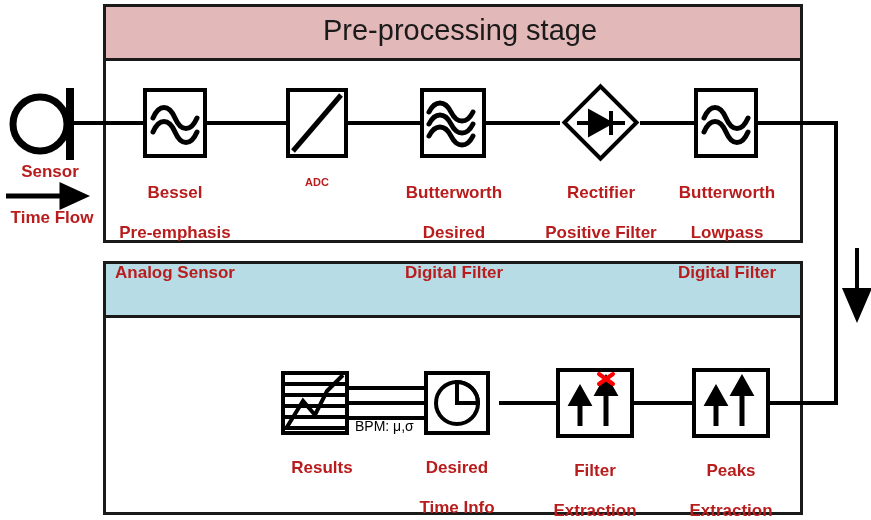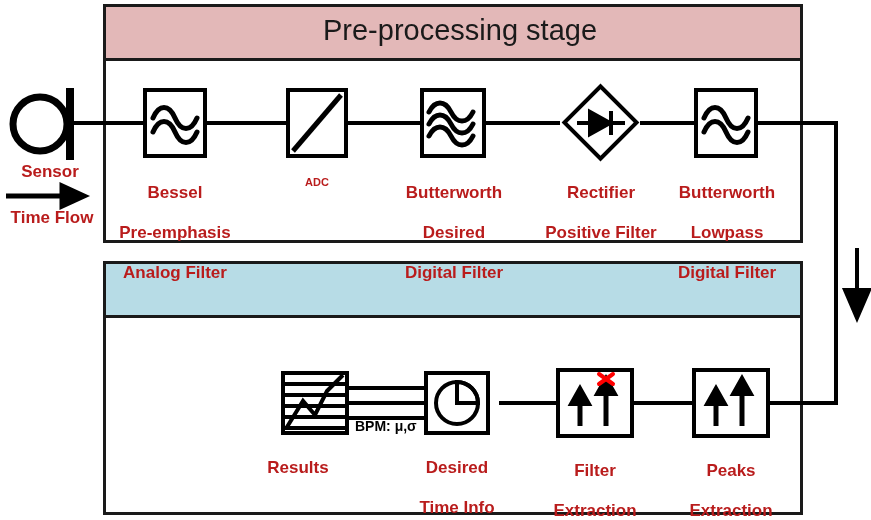--- a/index.html
+++ b/index.html
@@ -76,21 +76,21 @@
     <svg width="56" height="62" viewBox="0 0 56 62" style="margin:0;">
       <g stroke="#000" stroke-width="5" fill="none" stroke-linecap="round">
         <path d="M6,26 C12,12 22,12 28,26 C34,40 44,40 50,26"></path>
         <path d="M6,40 C12,26 22,26 28,40 C34,54 44,54 50,40"></path>
       </g>
     </svg>
   </div>
   <div class="lbl" style="left:108px;top:163px;width:134px;font-size:17px;">
     <span>Bessel</span><br>
     <span>Pre-emphasis</span><br>
-    <span>Analog Filter</span>
+    <span>Analog Sensor</span>
   </div>
 
   <div class="blk" style="left:286px;top:88px;width:62px;height:70px;">
     <svg width="54" height="62" viewBox="0 0 54 62">
       <line x1="3" y1="59" x2="51" y2="3" stroke="#000" stroke-width="5"></line>
     </svg>
   </div>
   <div class="lbl" style="left:262px;top:163px;width:110px;font-size:11px;">
     <span>ADC</span>
   </div>
@@ -142,24 +142,24 @@
     <rect x="2" y="2" width="64" height="60" fill="#fff" stroke="#000" stroke-width="4"></rect>
     <g stroke="#000" stroke-width="4">
       <line x1="2" y1="13" x2="66" y2="13"></line>
       <line x1="2" y1="24" x2="66" y2="24"></line>
       <line x1="2" y1="35" x2="66" y2="35"></line>
       <line x1="2" y1="46" x2="66" y2="46"></line>
       <line x1="2" y1="57" x2="66" y2="57"></line>
     </g>
     <polyline points="6,56 22,30 34,44 46,20 62,4" fill="none" stroke="#000" stroke-width="4"></polyline>
   </svg>
-  <div class="lbl" style="left:257px;top:438px;width:82px;font-size:17px;">
+  <div class="lbl" style="left:281px;top:438px;width:82px;font-size:17px;">
     <span>Results</span>
   </div>
-  <div style="position:absolute;left:355px;top:418px;font-size:14px;font-weight:700;color:#000;">BPM: μ,σ</div>
+  <div style="position:absolute;left:355px;top:418px;font-size:14px;font-weight:400;color:#000;">BPM: μ,σ</div>
 
   <div class="blk" style="left:424px;top:371px;width:66px;height:64px;">
     <svg width="58" height="56" viewBox="0 0 58 56">
       <circle cx="29" cy="28" r="21" fill="none" stroke="#000" stroke-width="4"></circle>
       <path d="M29,28 L29,7 A21,21 0 0 1 50,28 Z" fill="none" stroke="#000" stroke-width="4"></path>
     </svg>
   </div>
   <div class="lbl" style="left:398px;top:438px;width:118px;font-size:17px;">
     <span>Desired</span><br>
     <span>Time Info</span>

